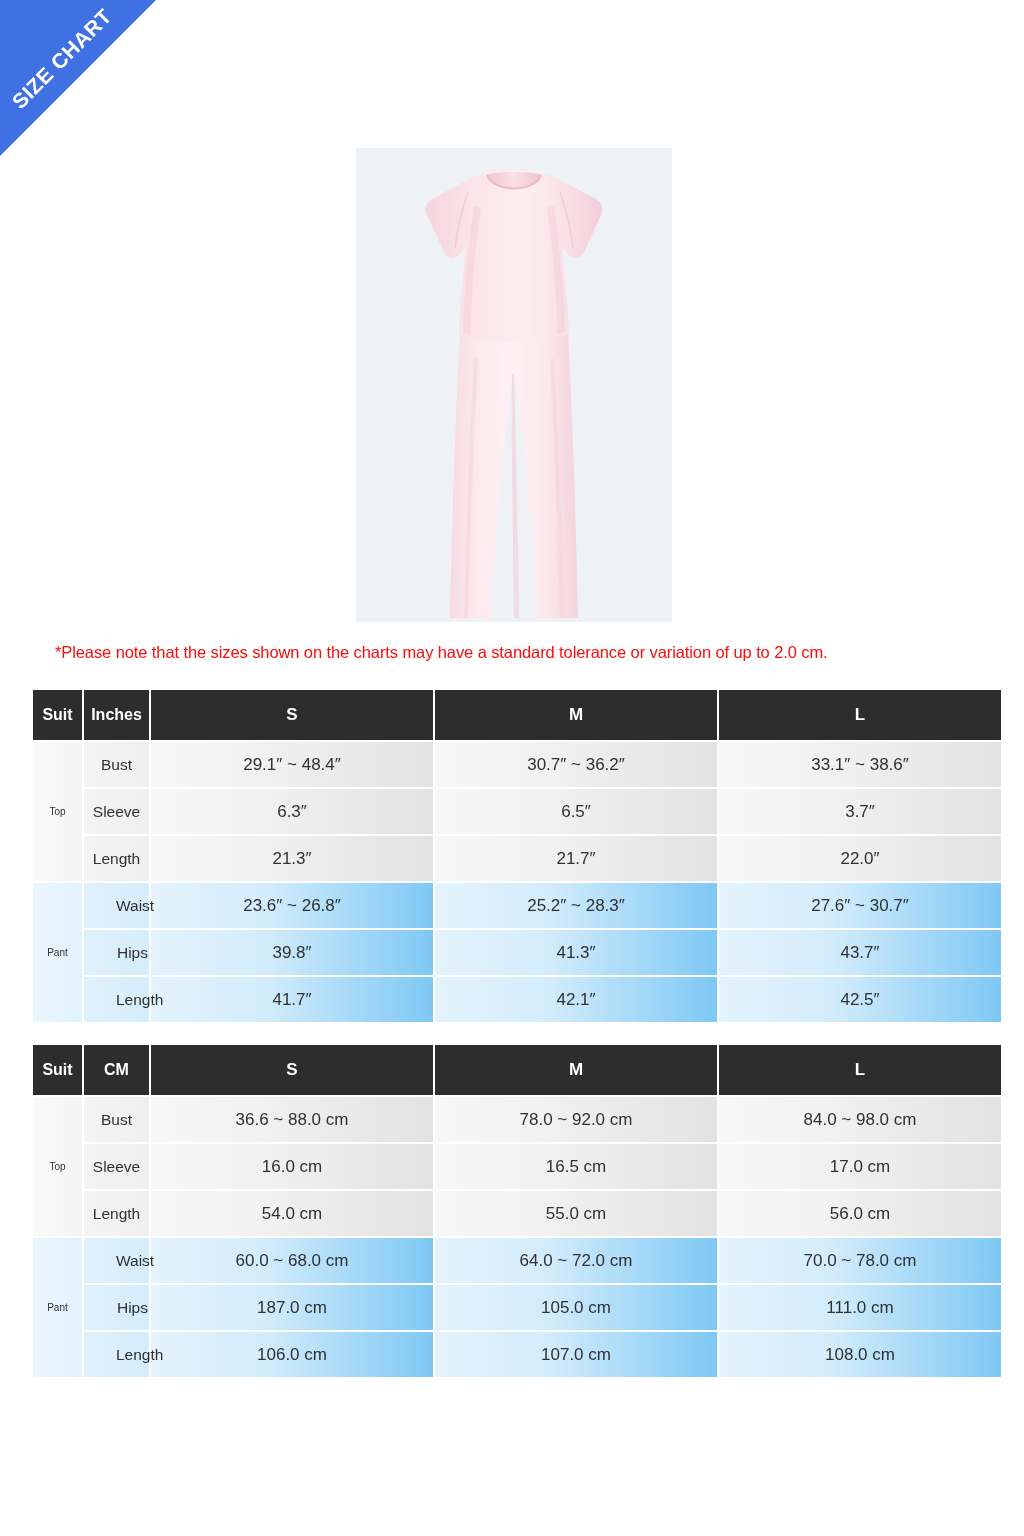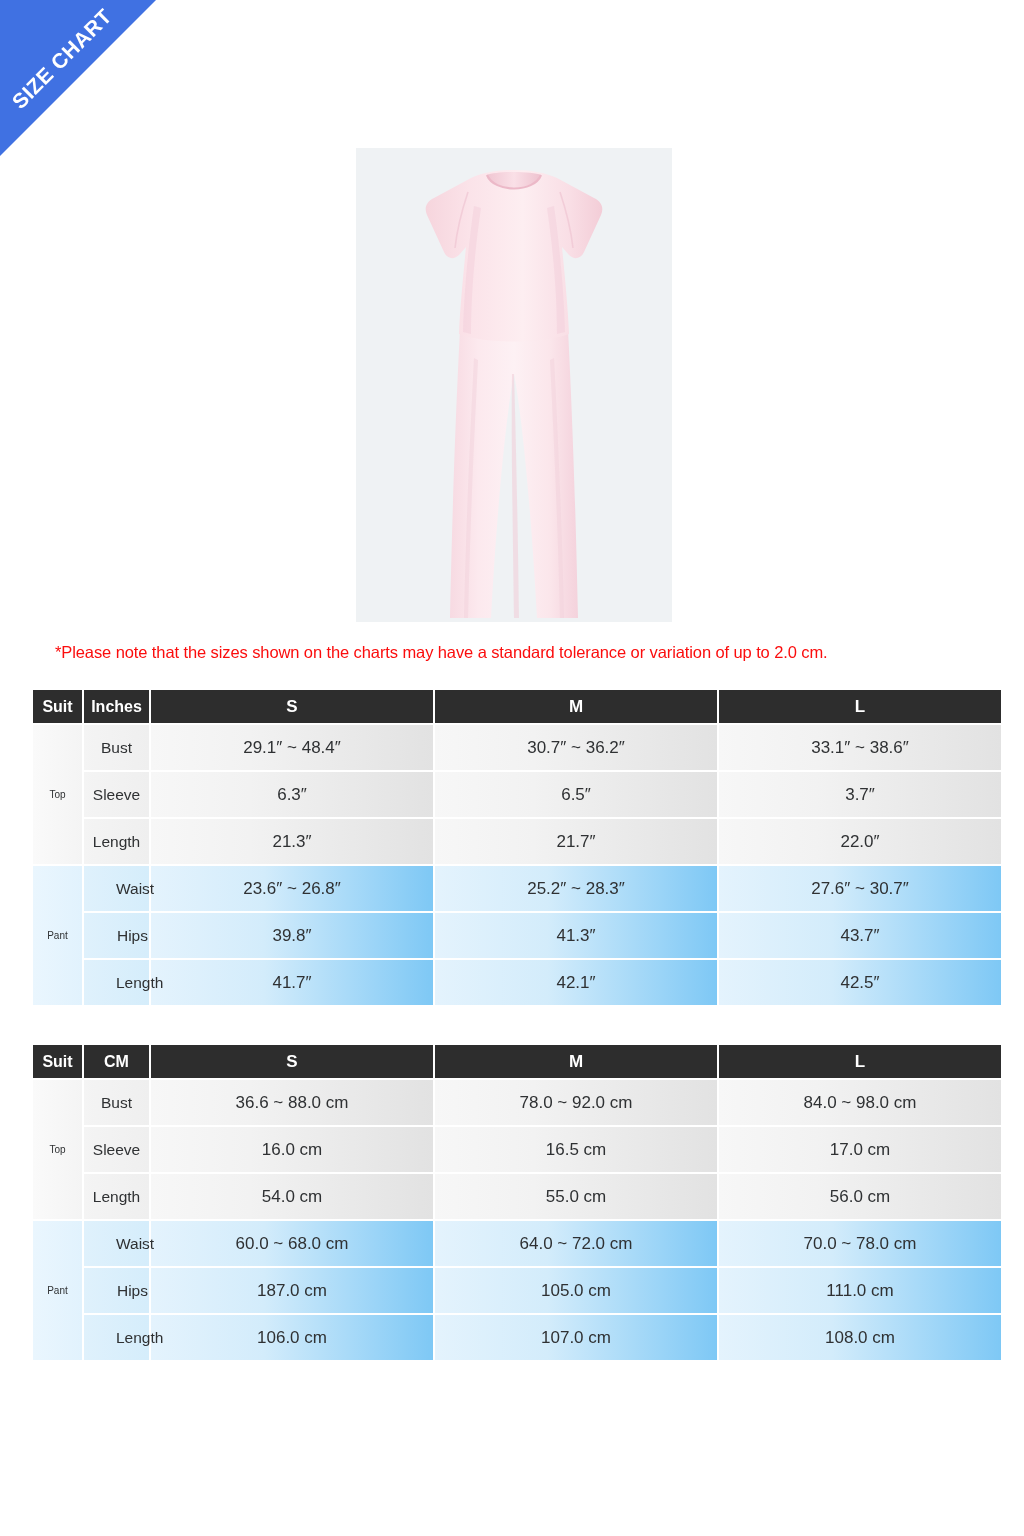--- a/index.html
+++ b/index.html
@@ -110,21 +110,21 @@
     font-weight: normal;
     color: #2f3133;
     border: none;
   }
 
   .size-table thead th {
     background: #2d2d2d;
     color: #ffffff;
     font-weight: bold;
     font-size: 16px;
-    height: 33px;
+    height: 50px;
   }
   .size-table thead th.hd-size {
     font-size: 17px;
   }
 
   
   .r-top td.cell-grp,
   .r-top td.cell-label,
   .r-top td.cell-val {
     background: linear-gradient(to right, #f7f7f7 0%, #f2f2f2 35%, #e2e2e2 100%);

